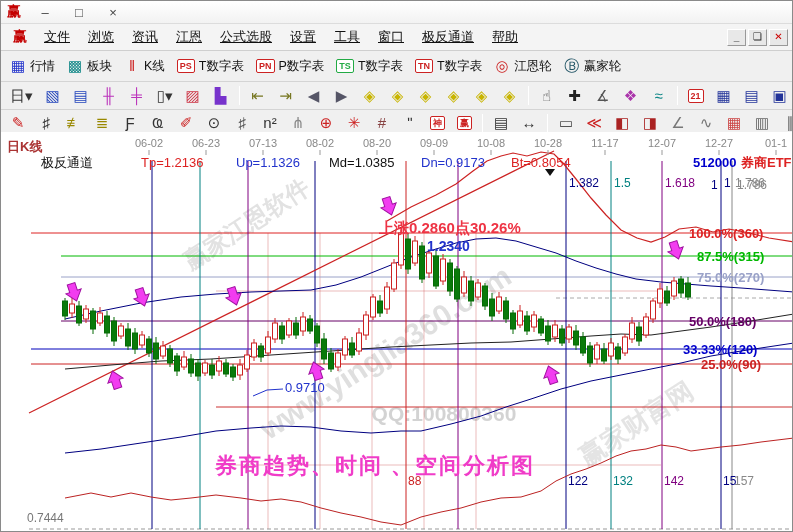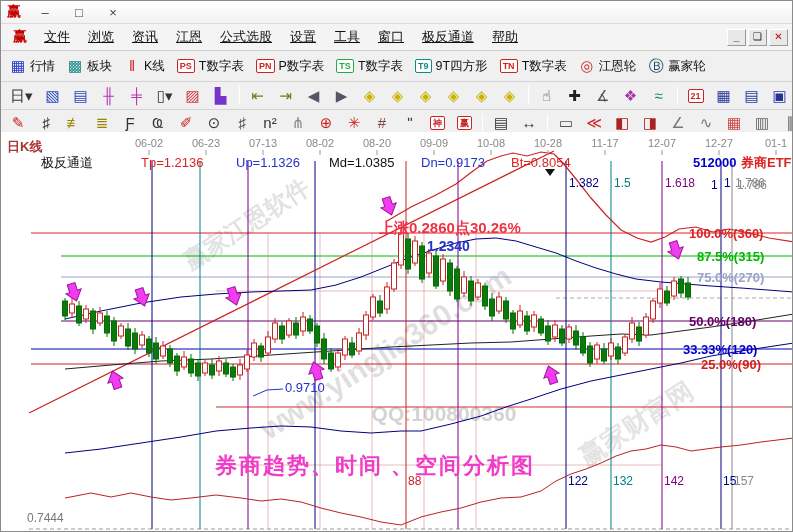--- a/index.html
+++ b/index.html
@@ -79,24 +79,20 @@
         <span class="chip" style="color: rgb(204, 34, 34);">PS</span>
         <span class="tlabel">T数字表</span>
       </span>
       <span class="tbtn">
         <span class="chip" style="color: rgb(204, 34, 34);">PN</span>
         <span class="tlabel">P数字表</span>
       </span>
       <span class="tbtn">
         <span class="chip" style="color: rgb(34, 170, 68);">TS</span>
         <span class="tlabel">T数字表</span>
-      </span>
-      <span class="tbtn">
-        <span class="chip" style="color: rgb(17, 136, 136);">T9</span>
-        <span class="tlabel">9T四方形</span>
       </span>
       <span class="tbtn">
         <span class="chip" style="color: rgb(204, 34, 34);">TN</span>
         <span class="tlabel">T数字表</span>
       </span>
       <span class="tbtn">
         <span class="glyph" style="color: rgb(204, 34, 34);">◎</span>
         <span class="tlabel">江恩轮</span>
       </span>
       <span class="tbtn">

